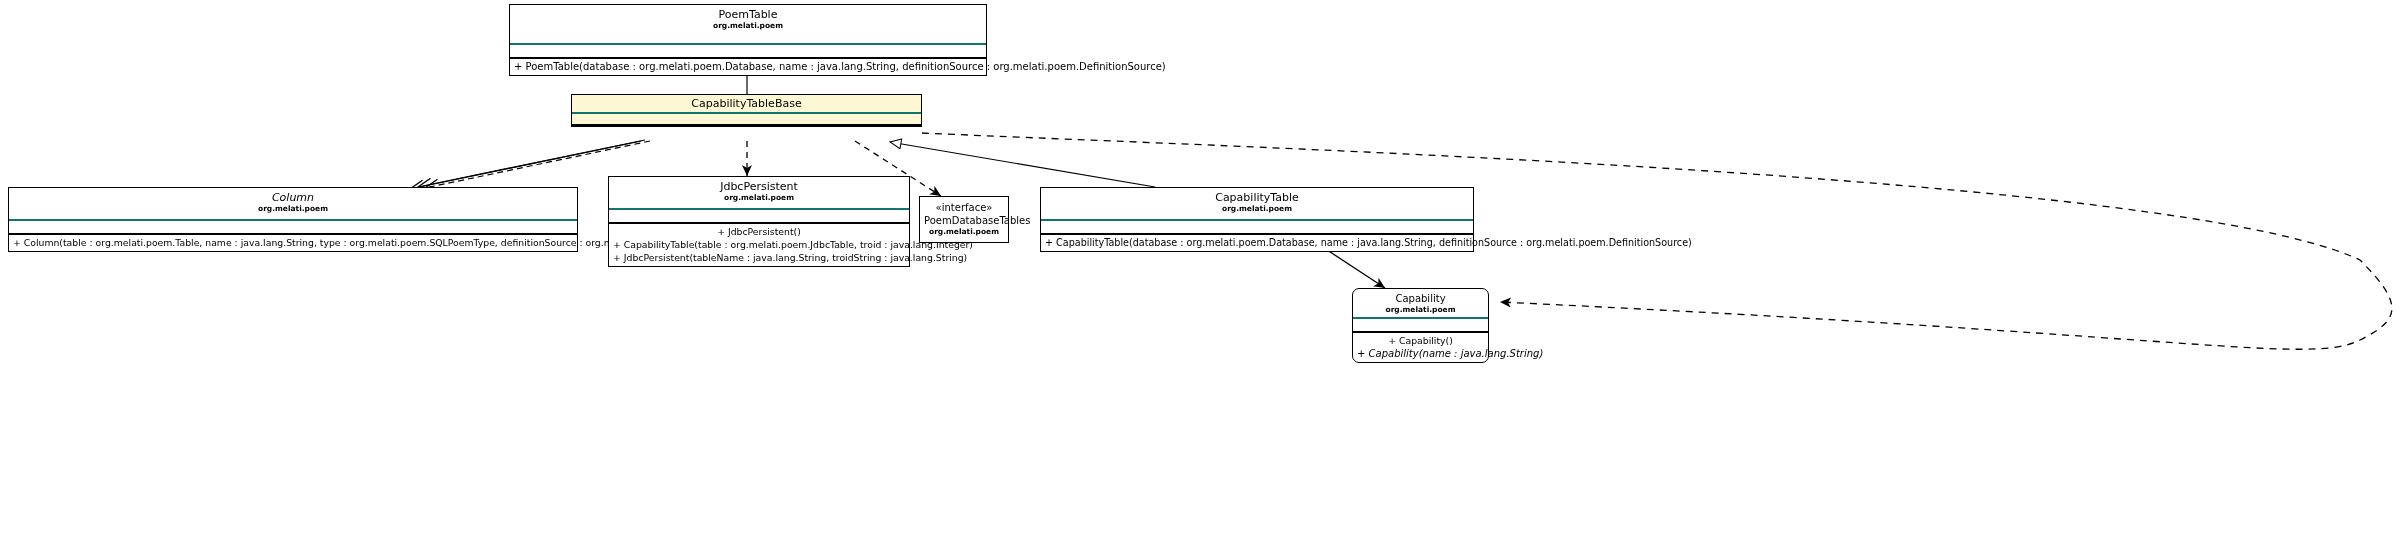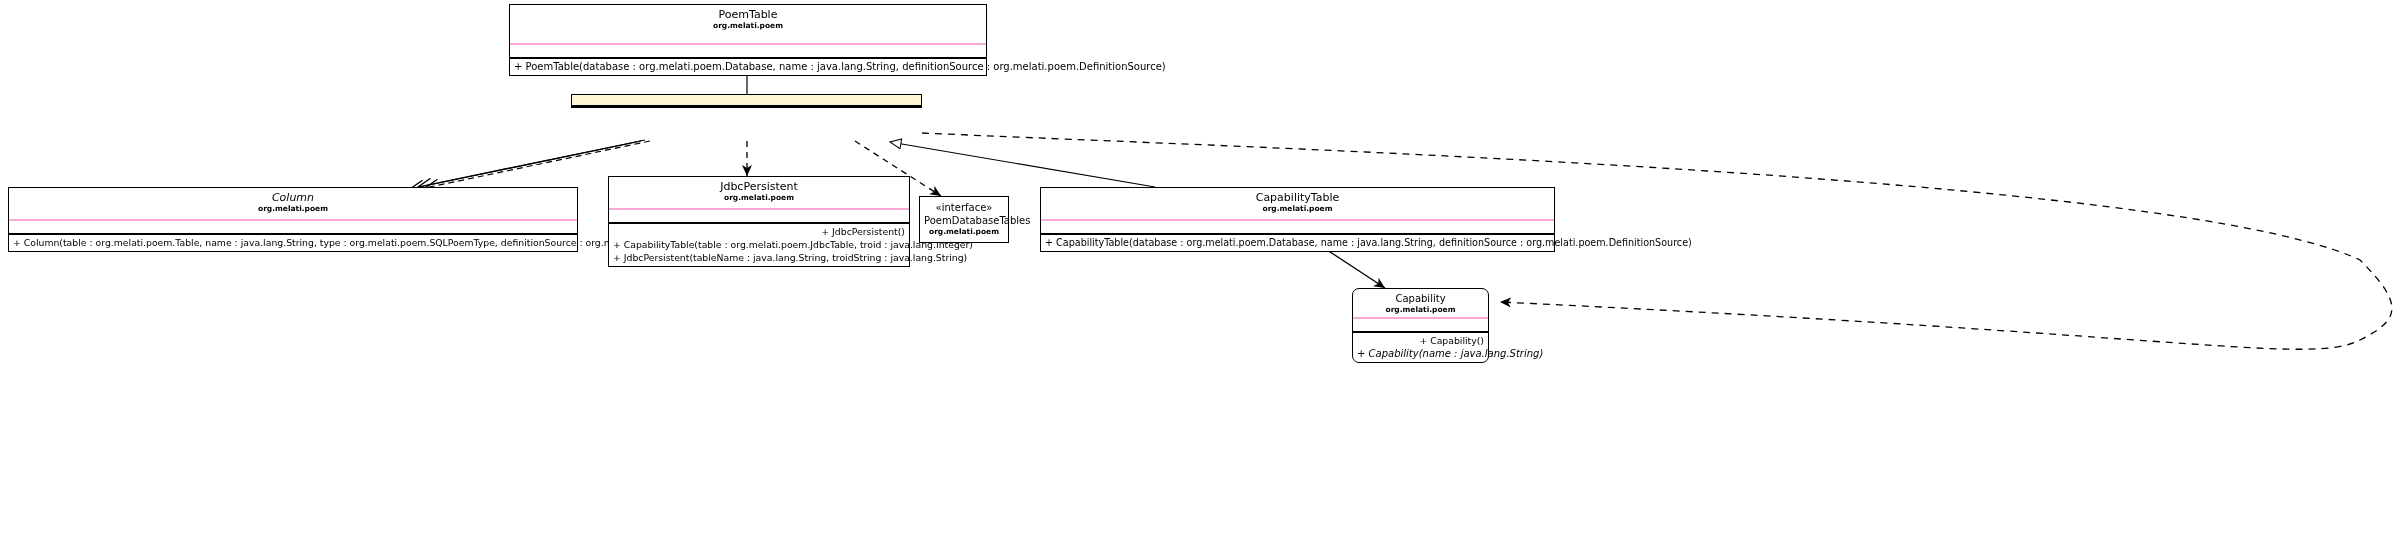--- a/index.html
+++ b/index.html
@@ -30,21 +30,21 @@
     box-sizing: border-box;
     border: 1px solid #000000;
     background: #ffffff;
     z-index: 5;
   }
   .uml-class.highlight {
     background: #fdf7d3;
   }
   .cls-header {
     box-sizing: border-box;
-    border-bottom: 2px solid #f9a8d4;
+    border-bottom: 2px solid #0f766e;
     text-align: center;
     padding: 3px 4px 3px 4px;
   }
   .cls-name {
     font-size: 11px;
     line-height: 13px;
     color: #000000;
     white-space: nowrap;
   }
   .cls-name.abstract {
@@ -70,21 +70,21 @@
   }
   .cls-ops {
     box-sizing: border-box;
     padding: 1px 4px 2px 4px;
   }
   .op-line {
     font-size: 10px;
     line-height: 13px;
     color: #000000;
     white-space: nowrap;
-    text-align: right;
+    text-align: center;
   }
   .op-line.center {
     text-align: left;
   }
 </style>
 </head>
 <body>
 
 <div id="diagram">
 
@@ -148,20 +148,23 @@
       <div class="cls-name">PoemTable</div>
       <div class="cls-pkg">org.melati.poem</div>
     </div>
     <div class="cls-attrs"></div>
     <div class="cls-ops">
       <div class="op-line center">+ PoemTable(database : org.melati.poem.Database, name : java.lang.String, definitionSource : org.melati.poem.DefinitionSource)</div>
     </div>
   </div>
 
   <div class="uml-class highlight" style="left:571px; top:94px; width:351px;">
+    <div class="cls-header" style="height:19px; padding-top:2px;">
+      <div class="cls-name">CapabilityTableBase</div>
+    </div>
     <div class="cls-attrs" style="height:12px;"></div>
   </div>
 
   <div class="uml-class" style="left:8px; top:187px; width:570px;">
     <div class="cls-header" style="height:33px;">
       <div class="cls-name abstract">Column</div>
       <div class="cls-pkg">org.melati.poem</div>
     </div>
     <div class="cls-attrs"></div>
     <div class="cls-ops">
@@ -183,21 +186,21 @@
   </div>
 
   <div class="uml-class" style="left:919px; top:196px; width:90px;">
     <div class="cls-header" style="height:45px; border-bottom:none; padding-top:4px;">
       <div class="cls-stereotype" style="font-size:10px;">«interface»</div>
       <div class="cls-name" style="font-size:10px;">PoemDatabaseTables</div>
       <div class="cls-pkg">org.melati.poem</div>
     </div>
   </div>
 
-  <div class="uml-class" style="left:1040px; top:187px; width:515px;">
+  <div class="uml-class" style="left:1040px; top:187px; width:434px;">
     <div class="cls-header" style="height:33px;">
       <div class="cls-name">CapabilityTable</div>
       <div class="cls-pkg">org.melati.poem</div>
     </div>
     <div class="cls-attrs"></div>
     <div class="cls-ops">
       <div class="op-line center" style="font-size:9.6px;">+ CapabilityTable(database : org.melati.poem.Database, name : java.lang.String, definitionSource : org.melati.poem.DefinitionSource)</div>
     </div>
   </div>
 

